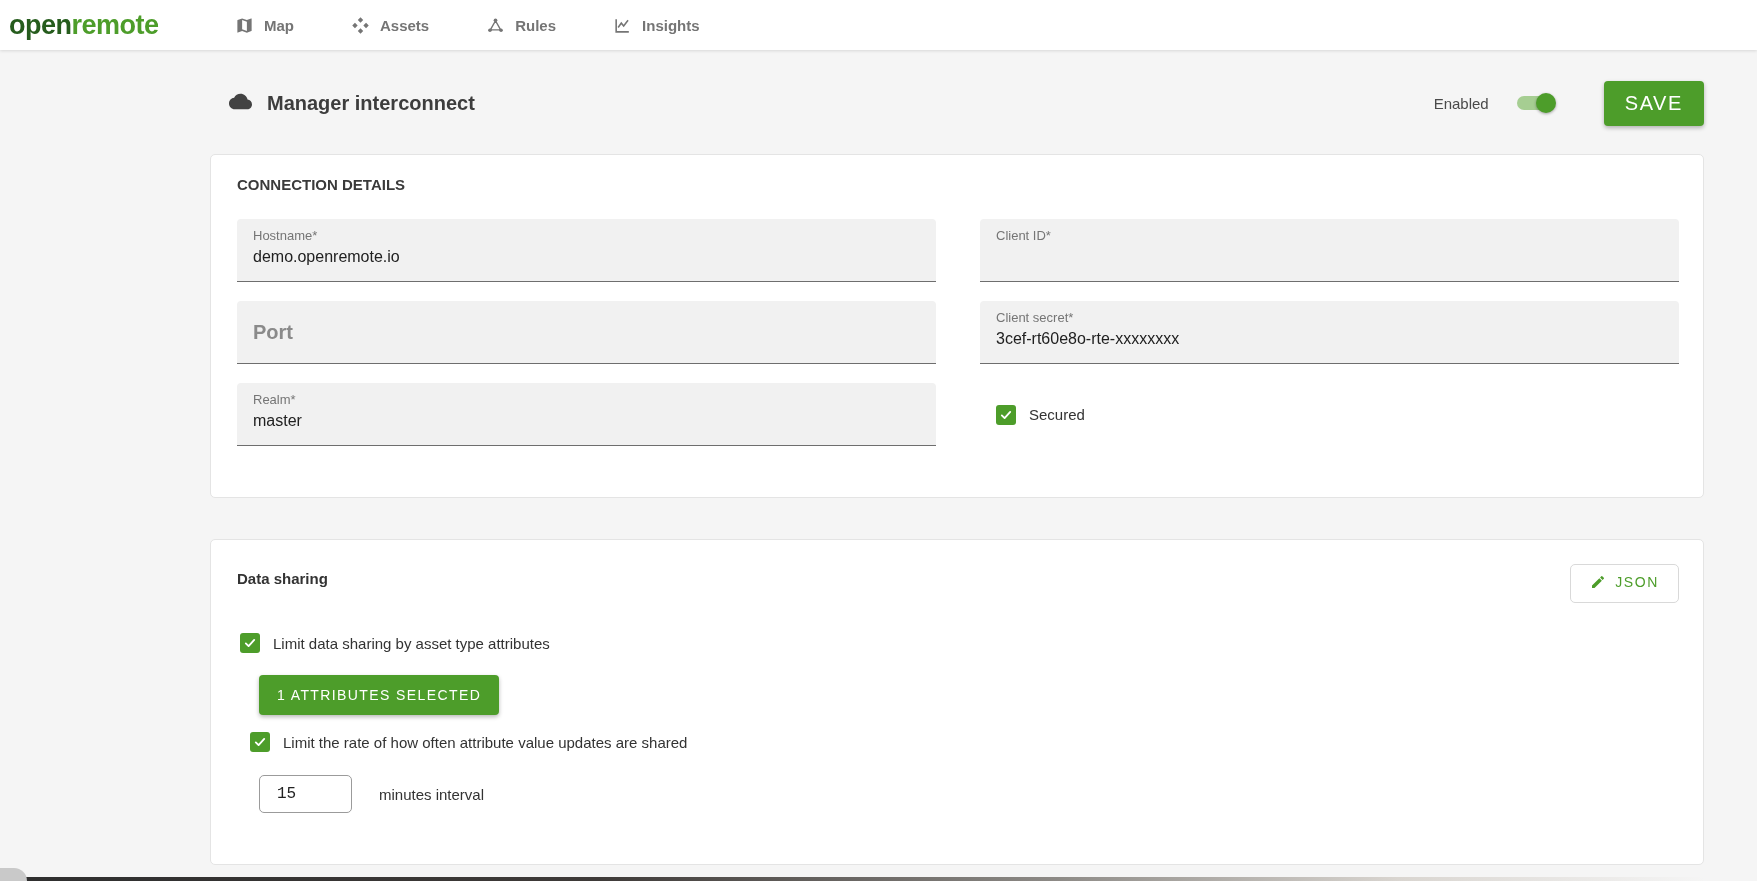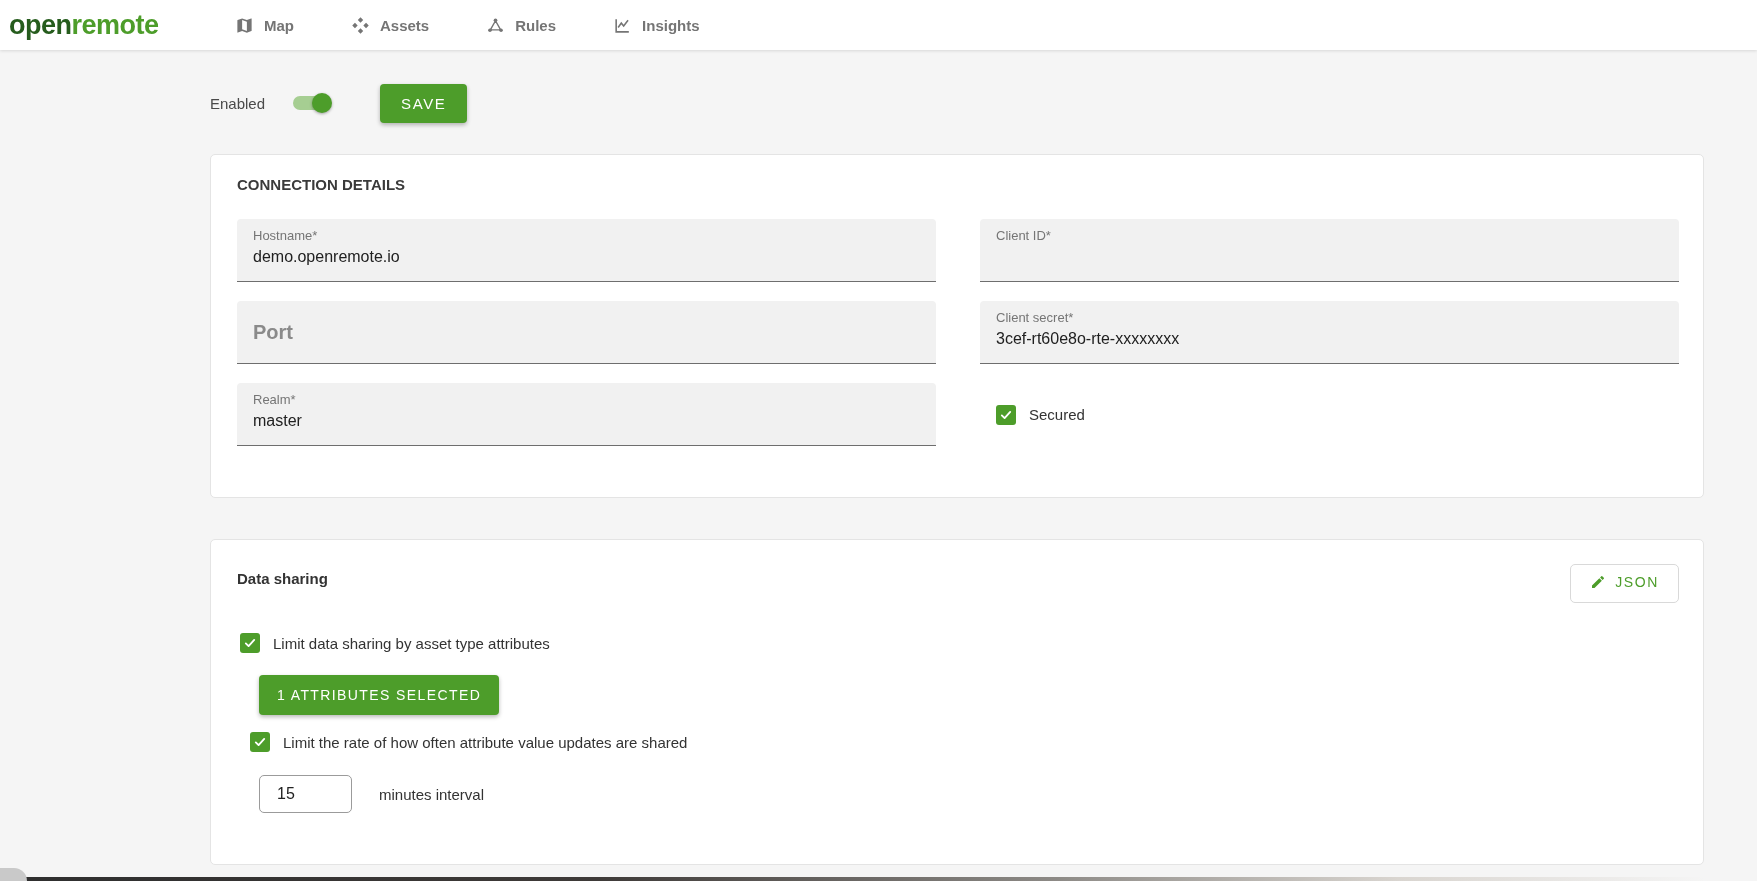--- a/index.html
+++ b/index.html
@@ -30,21 +30,21 @@
   }
   .title-wrap { display:flex; align-items:center; gap:15px; margin-left:19px; }
   .page-title { font-size:20px; font-weight:700; color:#3d3d3d; }
   .header-actions { display:flex; align-items:center; }
   .enabled-label { font-size:15px; color:#4a4a4a; margin-right:26px; }
   .toggle { position:relative; width:41px; height:22px; cursor:pointer; margin-right:48px; }
   .toggle .track { position:absolute; left:2px; top:4px; width:37px; height:14px; border-radius:7px; background:#a6ce92; }
   .toggle .knob  { position:absolute; right:0; top:1px; width:20px; height:20px; border-radius:50%; background:#4d9d2a; box-shadow:0 1px 3px rgba(0,0,0,.35); }
   .btn-save {
     background:#4d9d2a; color:#fff; border:none; border-radius:4px;
-    font-family:inherit; font-size:15px; letter-spacing:1.6px; font-weight:400;
+    font-family:inherit; font-size:20px; letter-spacing:1.6px; font-weight:400;
     padding:11px 21px; cursor:pointer; box-shadow:0 2px 4px rgba(0,0,0,.28);
   }
 
   
   .card { background:#fff; border:1px solid #e4e4e4; border-radius:5px; }
   .card-connection { margin-top:31px; padding:21px 24px 51px 26px; }
   .card-title { font-size:15px; font-weight:700; color:#3a3a3a; }
   .fields-grid { margin-top:26px; display:flex; gap:44px; }
   .fields-col { flex:1; display:flex; flex-direction:column; gap:19px; }
 
@@ -78,21 +78,21 @@
   .btn-attrs {
     display:block; margin-top:22px; margin-left:22px;
     background:#4d9d2a; color:#fff; border:none; border-radius:4px;
     font-family:inherit; font-size:14px; letter-spacing:1.4px;
     padding:12px 18px; cursor:pointer; box-shadow:0 2px 4px rgba(0,0,0,.28);
   }
   .cb2 { margin-top:17px; margin-left:13px;text-align:right; }
   .interval-row { margin-top:23px; margin-left:22px; display:flex; align-items:center; gap:27px; }
   .interval-input {
     width:93px; height:38px; border:1px solid #9b9b9b; border-radius:5px;
-    font-family:Liberation Sans, sans-serif; font-size:16px; color:#222; padding-left:17px; background:#fff;
+    font-family:Liberation Mono, monospace; font-size:16px; color:#222; padding-left:17px; background:#fff;
   }
   .interval-suffix { font-size:15px; color:#333; }
 
   
   .bottom-edge {
     position:absolute; left:0; bottom:0; height:4px; width:1705px;
     background:linear-gradient(to right,#2e2e2e,#3e3a38 35%,#8d8a86 62%,#d9d5d0 82%,rgba(217,213,208,0));
   }
   .corner-blob {
     position:absolute; left:0; bottom:0; width:27px; height:13px;
@@ -142,20 +142,28 @@
           </svg>
       </span>
       <span>Insights</span>
     </div>
   </nav>
 </header>
 
 <main class="page">
 
   <div class="page-header">
+    <div class="title-wrap">
+      <span>
+        <svg width="23" height="23" viewBox="0 0 24 24" fill="#424242">
+            <path d="M19.35 10.04C18.67 6.59 15.64 4 12 4 9.11 4 6.6 5.64 5.35 8.04 2.34 8.36 0 10.91 0 14c0 3.31 2.69 6 6 6h13c2.76 0 5-2.24 5-5 0-2.64-2.05-4.78-4.65-4.96z"></path>
+          </svg>
+      </span>
+      <h1 class="page-title">Manager interconnect</h1>
+    </div>
     <div class="header-actions">
       <span class="enabled-label">Enabled</span>
       <span class="toggle">
         <span class="track"></span>
         <span class="knob"></span>
       </span>
       <button class="btn-save">SAVE</button>
     </div>
   </div>
 

